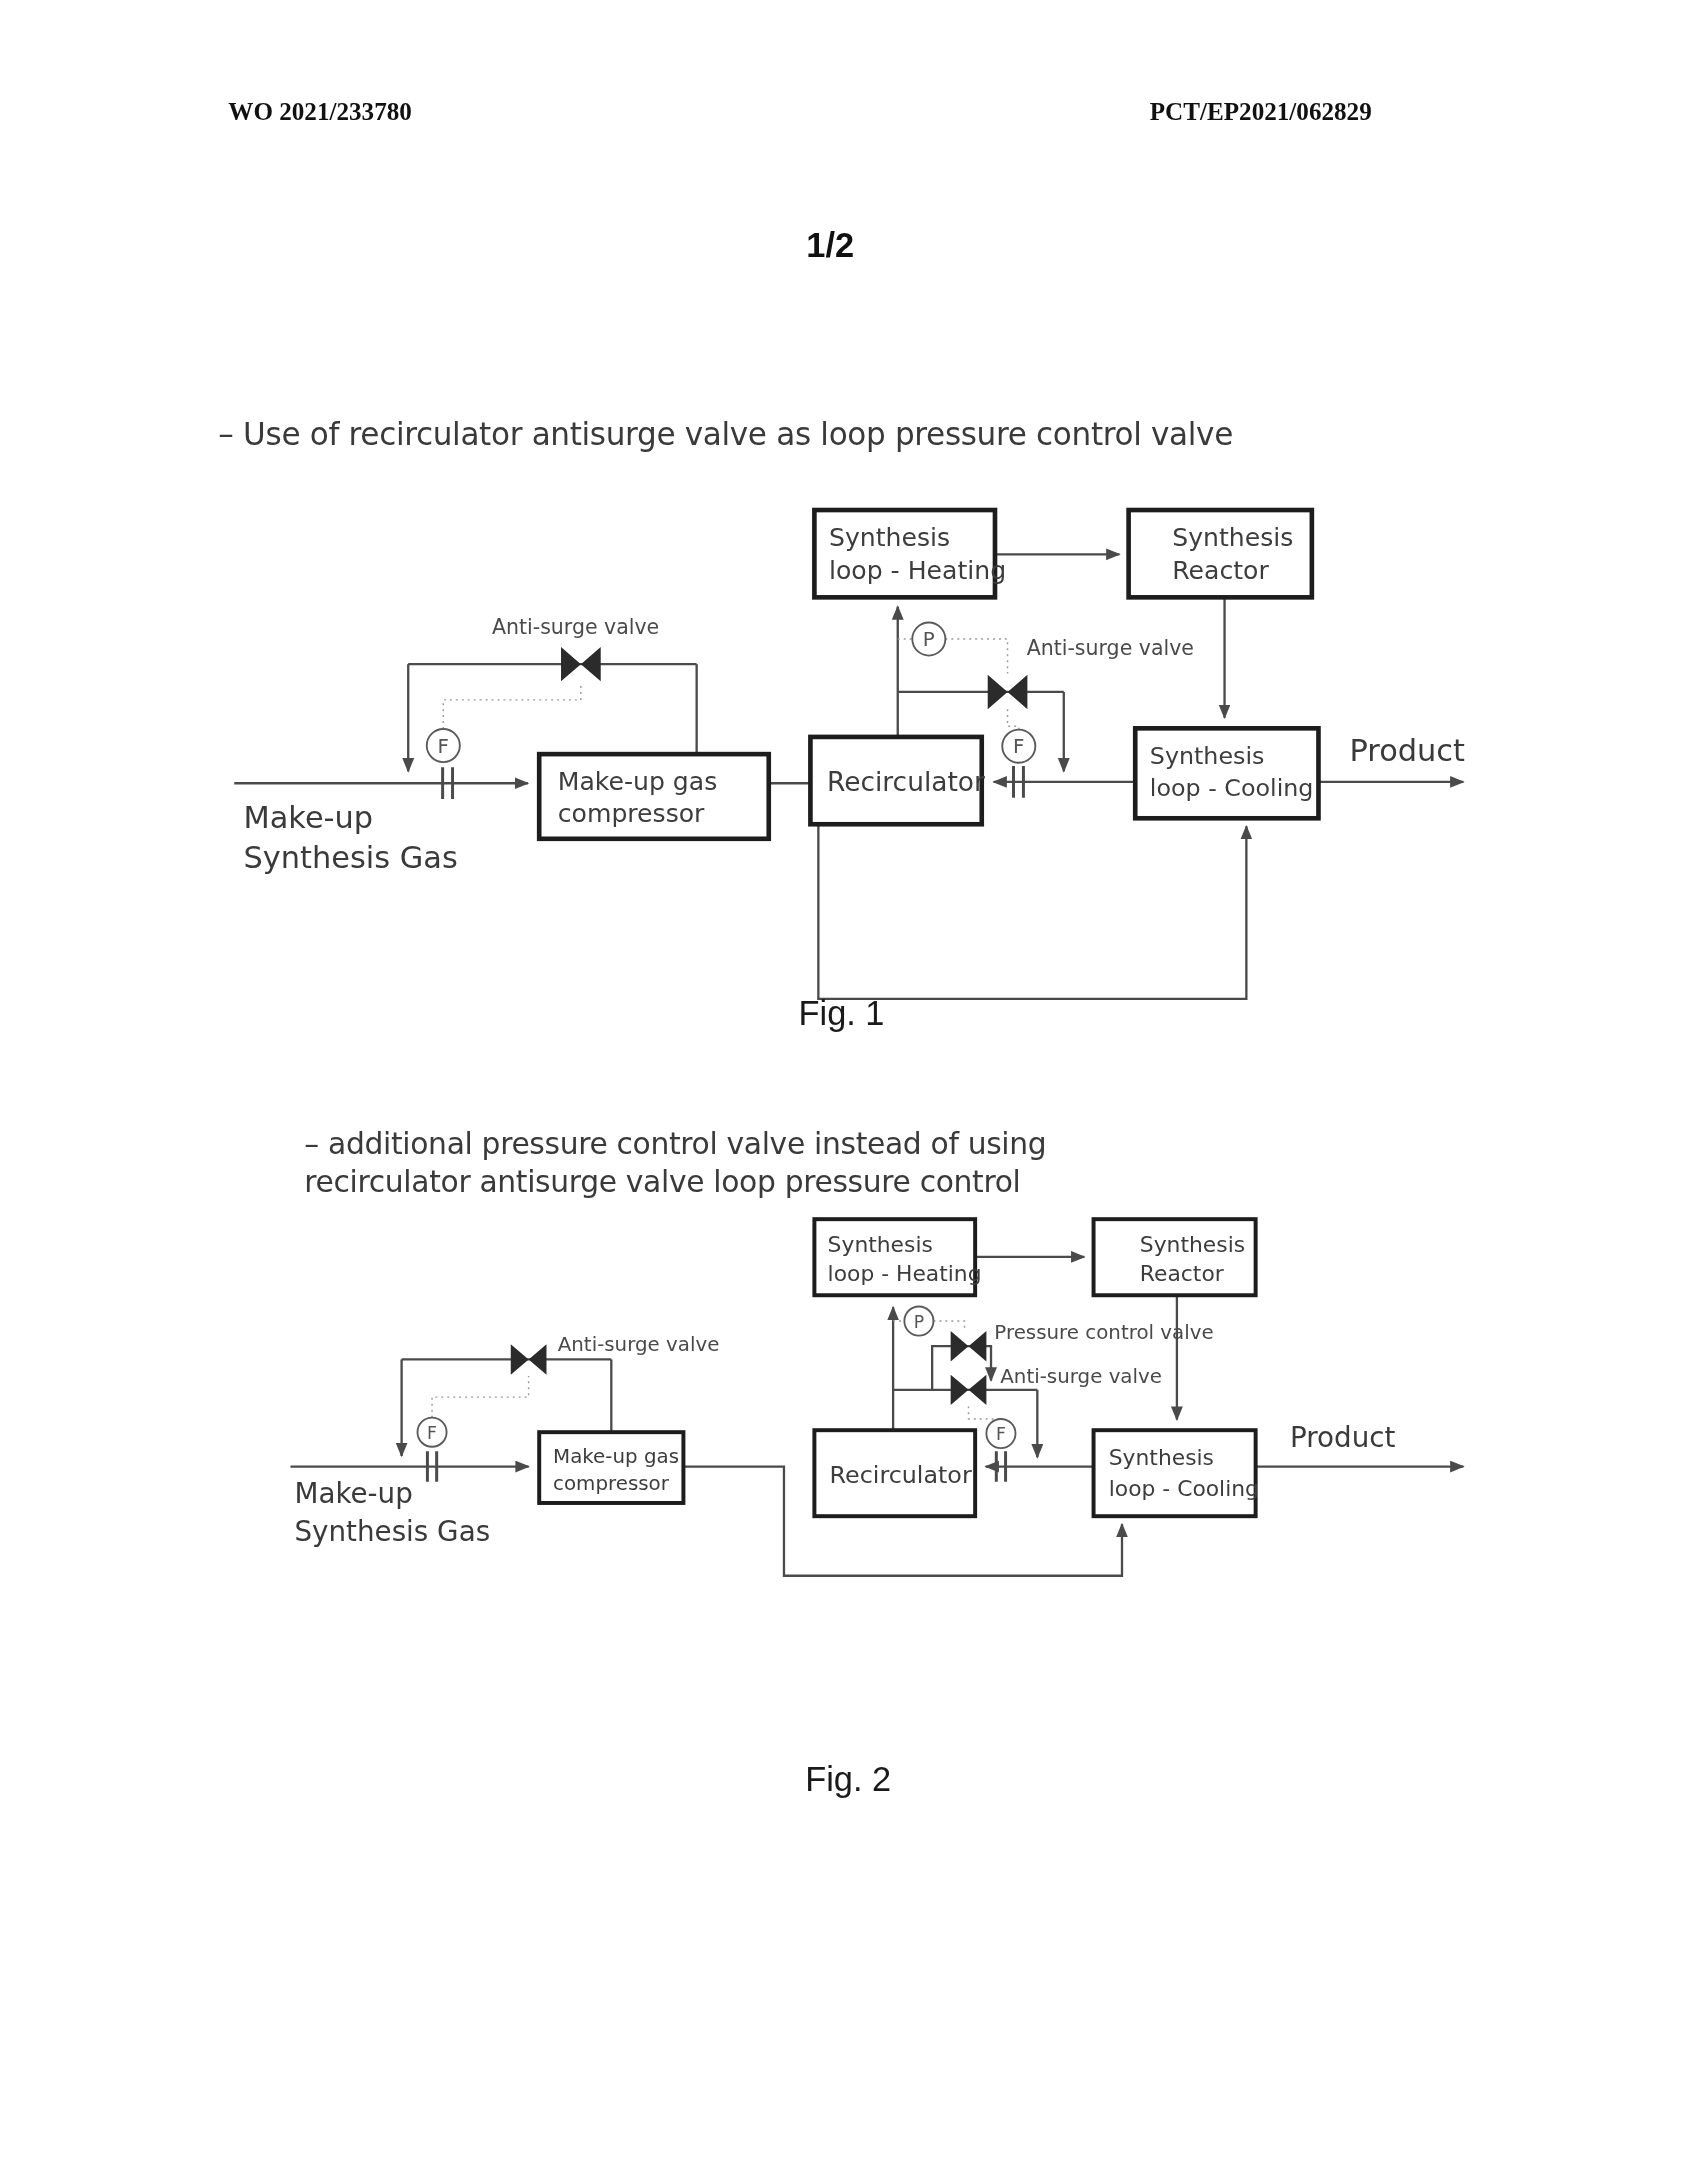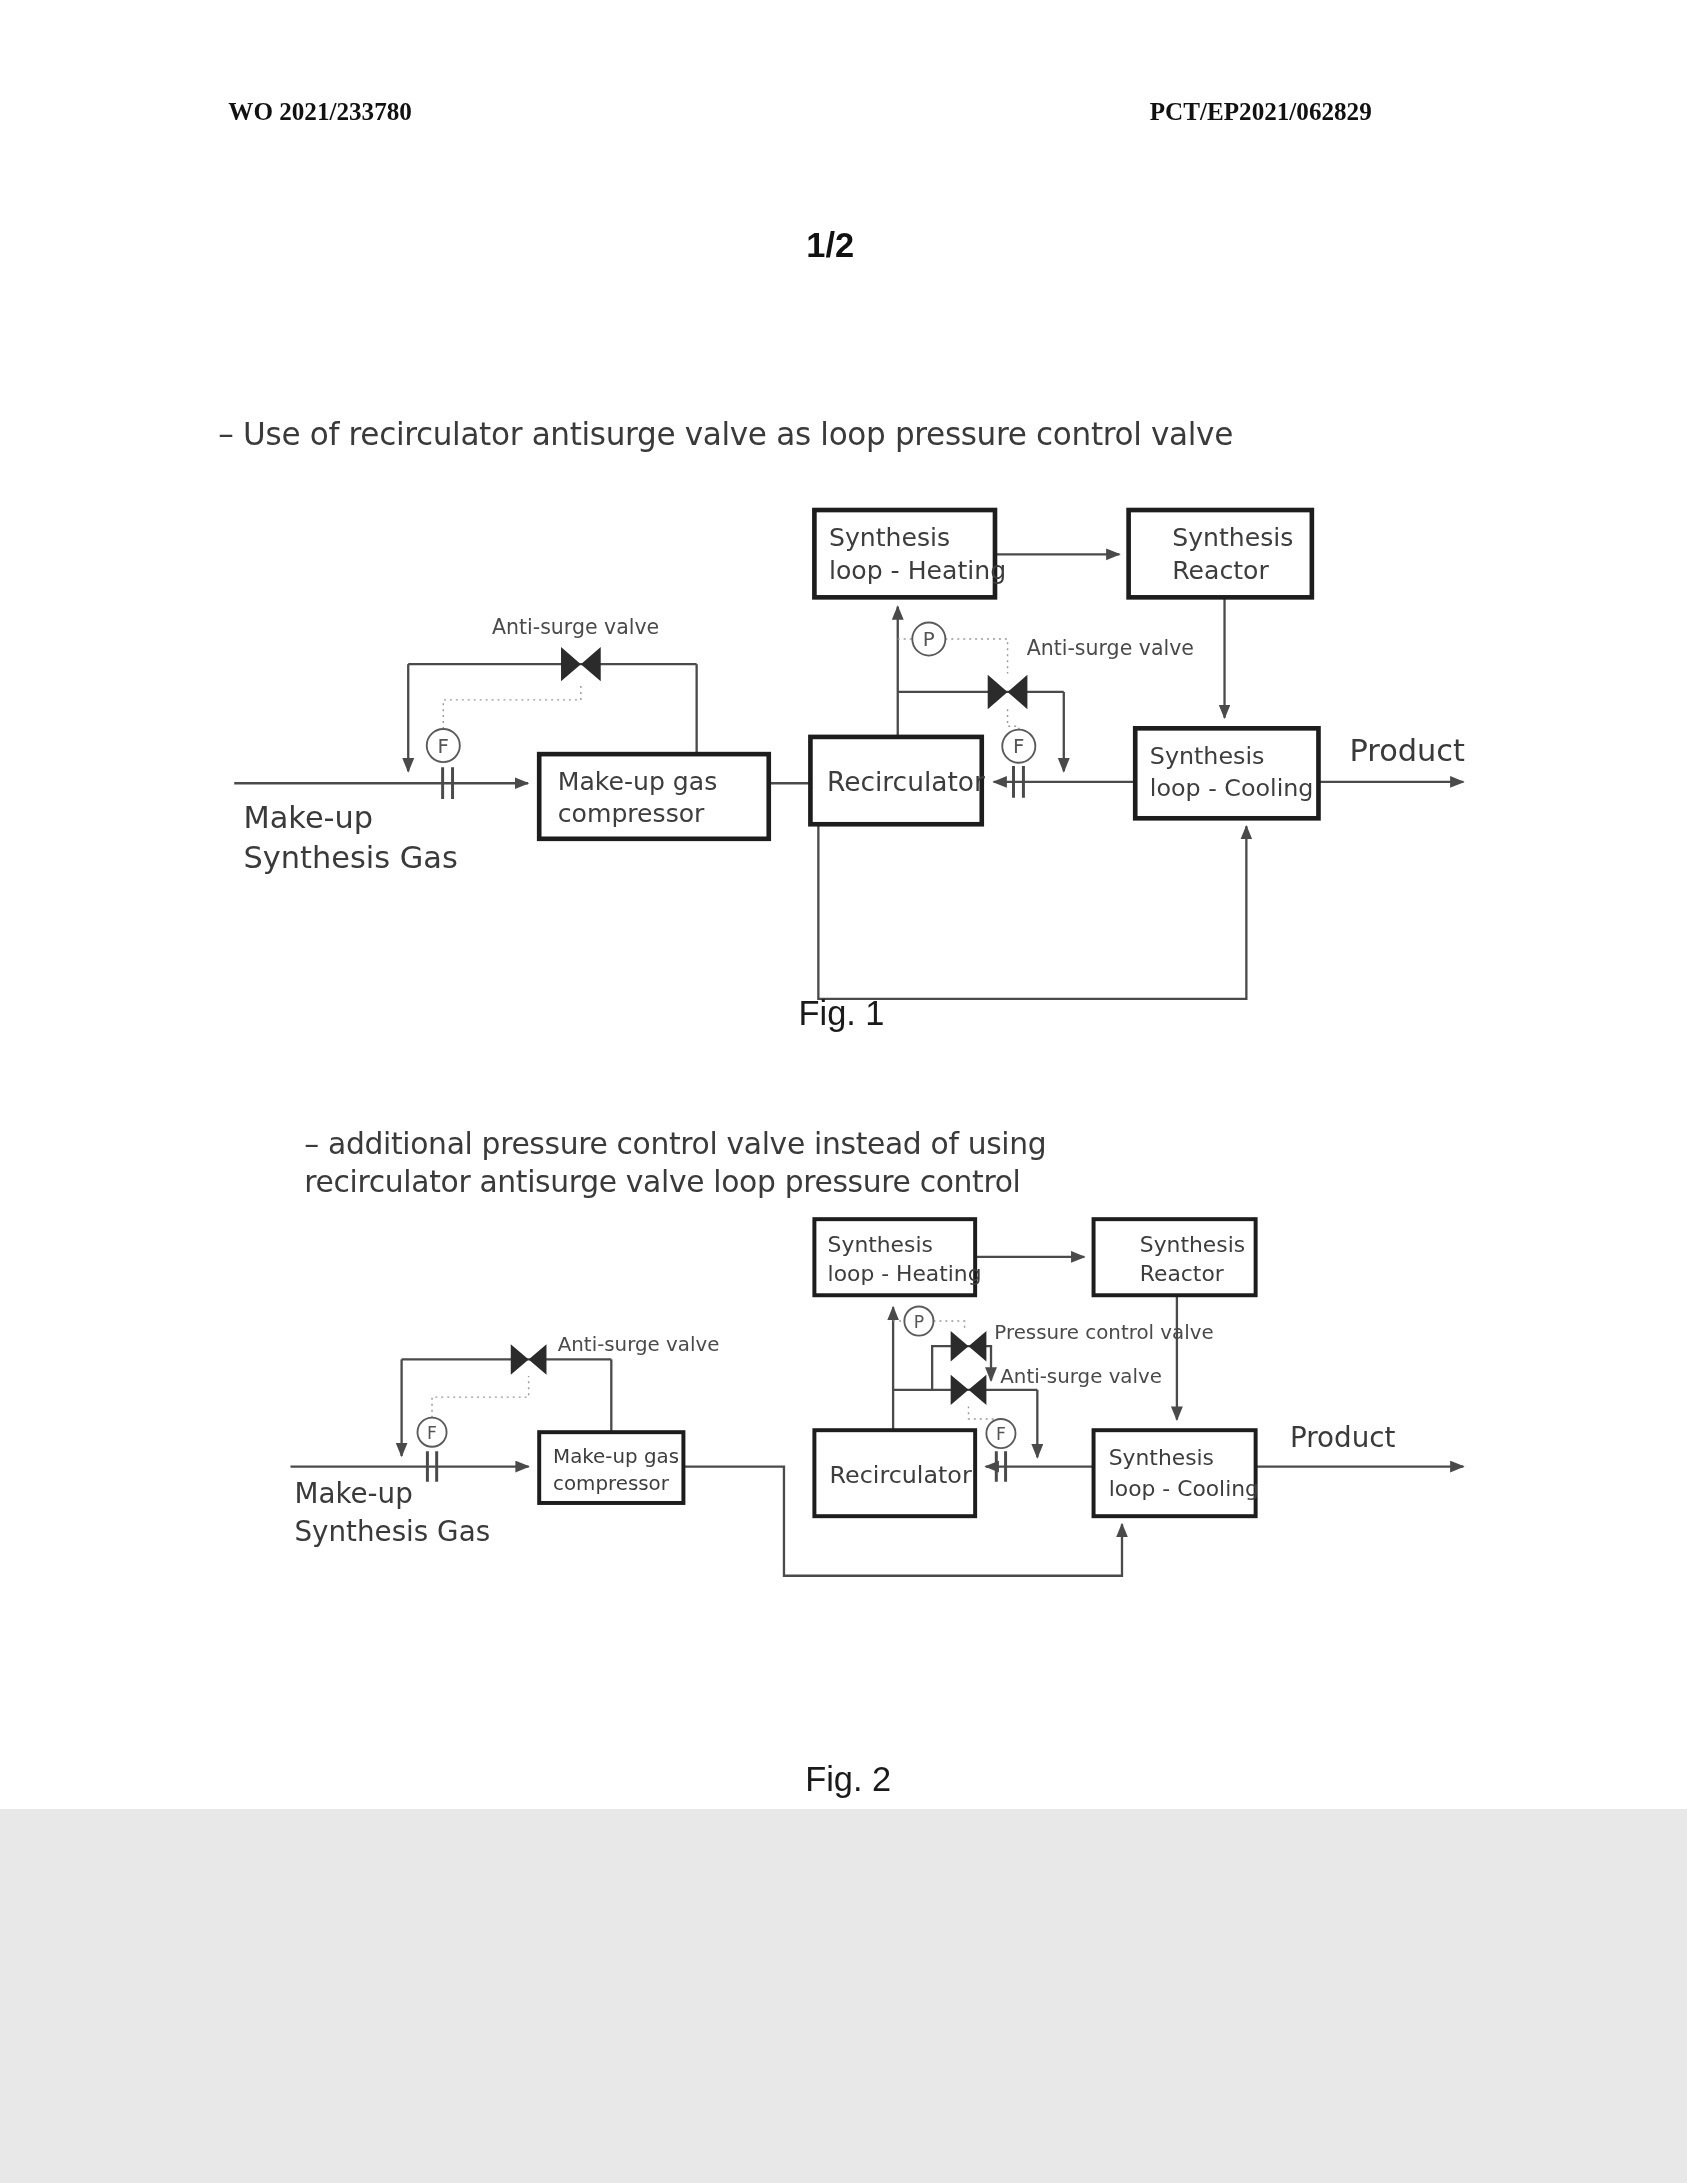--- a/index.html
+++ b/index.html
@@ -1,18 +1,18 @@
 <!DOCTYPE html>
 <html style="font-size:10.6px"><head>
 <meta charset="utf-8">
 <style>
   html,body{margin:0;padding:0;background:#e8e8e8;}
   .page{
     position:relative;
-    width:1687px;height:1809px;
+    width:1687px;height:2183px;
     background:#ffffff;
     margin:0 auto;
     overflow:hidden;
     font-family:"DejaVu Sans", sans-serif;
   }
   svg{position:absolute;left:0;top:0;}
   text{user-select:none;}
   .hdr{font-family:"Liberation Serif", serif;font-weight:bold;font-size:38px;fill:#111;}
   .pageno{font-family:"Liberation Sans", sans-serif;font-weight:bold;font-size:52px;fill:#111;}
   .figtitle{font-size:47px;fill:#3a3a3a;letter-spacing:-0.5px;}

